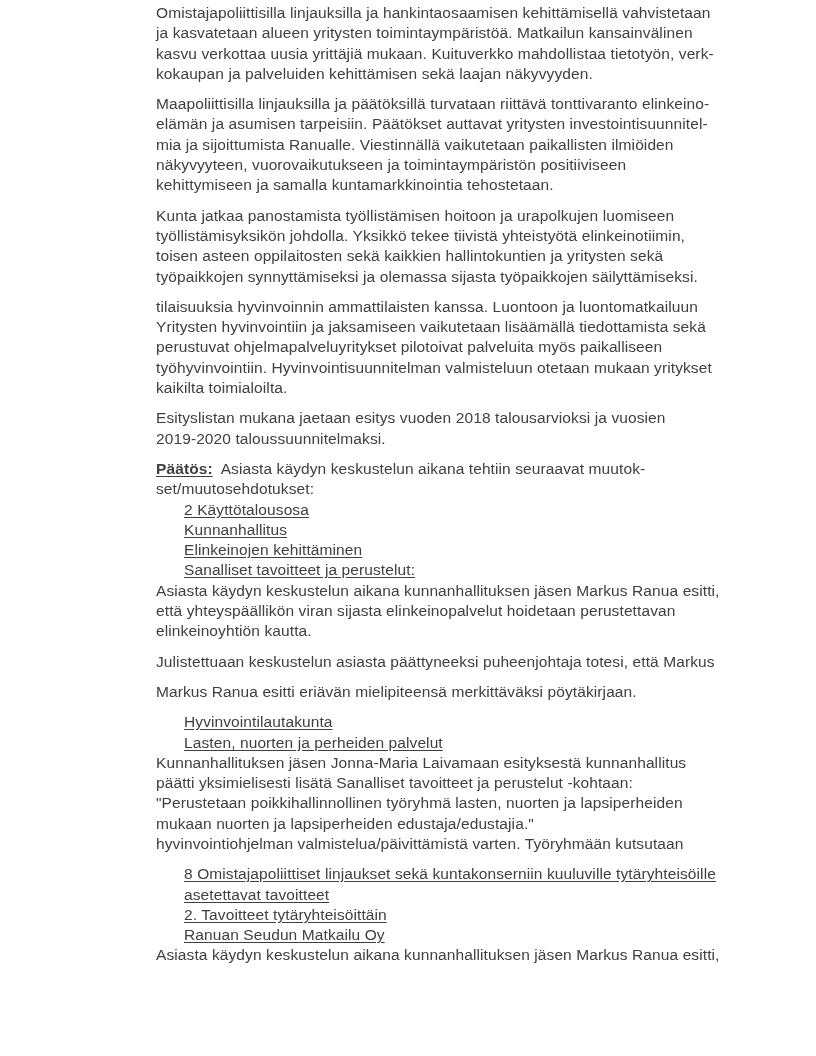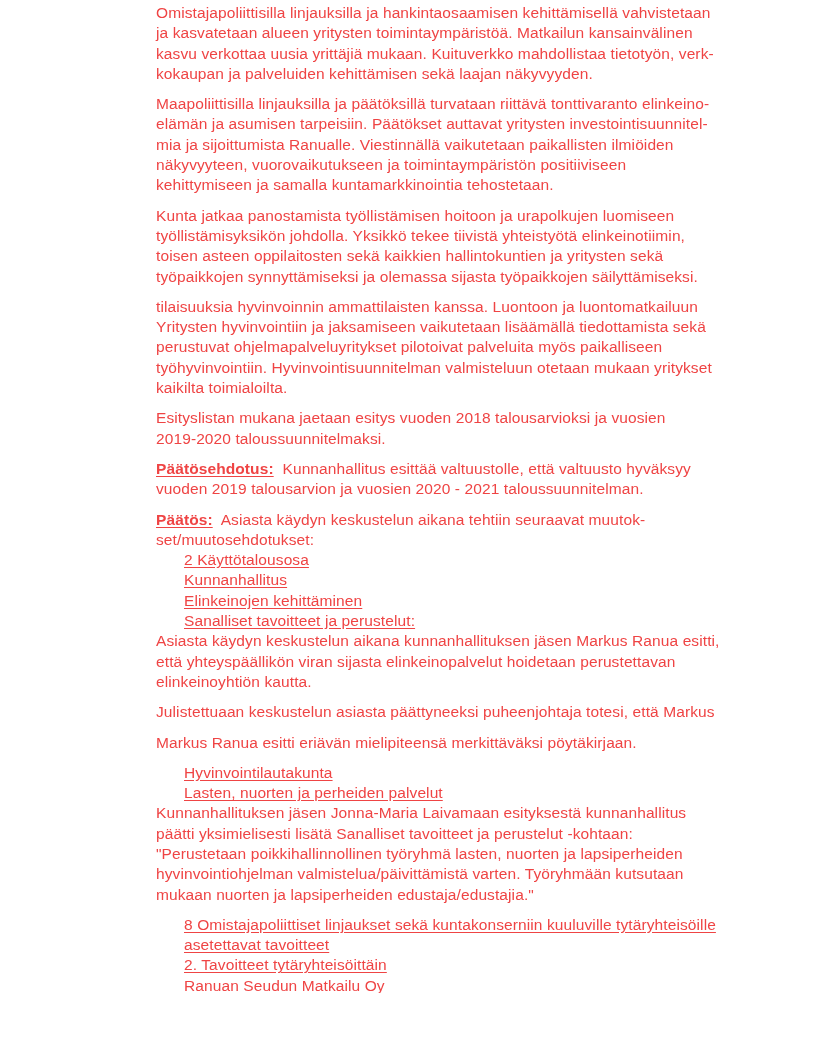--- a/index.html
+++ b/index.html
@@ -7,21 +7,21 @@
     padding: 0;
     background: #ffffff;
   }
   .page {
     position: relative;
     width: 816px;
     height: 993px;
     background: #ffffff;
     overflow: hidden;
     font-family: "Liberation Sans", "DejaVu Sans", sans-serif;
-    color: #ef4444;
+    color: #404040;
   }
   .doc-body {
     position: absolute;
     top: 3px;
     left: 156px;
     right: 20px;
   }
   .para {
     margin: 0 0 10px 0;
   }
@@ -75,24 +75,20 @@
         <div class="line"><span class="s-plain">Yritysten hyvinvointiin ja jaksamiseen vaikutetaan lisäämällä tiedottamista sekä</span></div>
         <div class="line"><span class="s-plain">perustuvat ohjelmapalveluyritykset pilotoivat palveluita myös paikalliseen</span></div>
         <div class="line"><span class="s-plain">työhyvinvointiin. Hyvinvointisuunnitelman valmisteluun otetaan mukaan yritykset</span></div>
         <div class="line"><span class="s-plain">kaikilta toimialoilta.</span></div>
       </div>
       <div class="para">
         <div class="line"><span class="s-plain">Esityslistan mukana jaetaan esitys vuoden 2018 talousarvioksi ja vuosien</span></div>
         <div class="line"><span class="s-plain">2019-2020 taloussuunnitelmaksi.</span></div>
       </div>
       <div class="para">
-        <div class="line"><span class="s-bu">Päätösehdotus:</span><span class="s-plain">  Kunnanhallitus esittää valtuustolle, että valtuusto hyväksyy</span></div>
-        <div class="line"><span class="s-plain">vuoden 2019 talousarvion ja vuosien 2020 - 2021 taloussuunnitelman.</span></div>
-      </div>
-      <div class="para">
         <div class="line"><span class="s-bu">Päätös:</span><span class="s-plain">  Asiasta käydyn keskustelun aikana tehtiin seuraavat muutok-</span></div>
         <div class="line"><span class="s-plain">set/muutosehdotukset:</span></div>
         <div class="line"><span class="s-u">2 Käyttötalousosa</span></div>
         <div class="line"><span class="s-u">Kunnanhallitus</span></div>
         <div class="line"><span class="s-u">Elinkeinojen kehittäminen</span></div>
         <div class="line"><span class="s-u">Sanalliset tavoitteet ja perustelut:</span></div>
         <div class="line"><span class="s-plain">Asiasta käydyn keskustelun aikana kunnanhallituksen jäsen Markus Ranua esitti,</span></div>
         <div class="line"><span class="s-plain">että yhteyspäällikön viran sijasta elinkeinopalvelut hoidetaan perustettavan</span></div>
         <div class="line"><span class="s-plain">elinkeinoyhtiön kautta.</span></div>
       </div>
@@ -101,22 +97,22 @@
       </div>
       <div class="para">
         <div class="line"><span class="s-plain">Markus Ranua esitti eriävän mielipiteensä merkittäväksi pöytäkirjaan.</span></div>
       </div>
       <div class="para">
         <div class="line"><span class="s-u">Hyvinvointilautakunta</span></div>
         <div class="line"><span class="s-u">Lasten, nuorten ja perheiden palvelut</span></div>
         <div class="line"><span class="s-plain">Kunnanhallituksen jäsen Jonna-Maria Laivamaan esityksestä kunnanhallitus</span></div>
         <div class="line"><span class="s-plain">päätti yksimielisesti lisätä Sanalliset tavoitteet ja perustelut -kohtaan:</span></div>
         <div class="line"><span class="s-plain">"Perustetaan poikkihallinnollinen työryhmä lasten, nuorten ja lapsiperheiden</span></div>
+        <div class="line"><span class="s-plain">mukaan nuorten ja lapsiperheiden edustaja/edustajia."</span></div>
         <div class="line"><span class="s-plain">hyvinvointiohjelman valmistelua/päivittämistä varten. Työryhmään kutsutaan</span></div>
-        <div class="line"><span class="s-plain">mukaan nuorten ja lapsiperheiden edustaja/edustajia."</span></div>
       </div>
       <div class="para">
         <div class="line"><span class="s-u">8 Omistajapoliittiset linjaukset sekä kuntakonserniin kuuluville tytäryhteisöille</span></div>
         <div class="line"><span class="s-u">asetettavat tavoitteet</span></div>
         <div class="line"><span class="s-u">2. Tavoitteet tytäryhteisöittäin</span></div>
         <div class="line"><span class="s-u">Ranuan Seudun Matkailu Oy</span></div>
         <div class="line"><span class="s-plain">Asiasta käydyn keskustelun aikana kunnanhallituksen jäsen Markus Ranua esitti,</span></div>
       </div>
     </div>
 </div>

